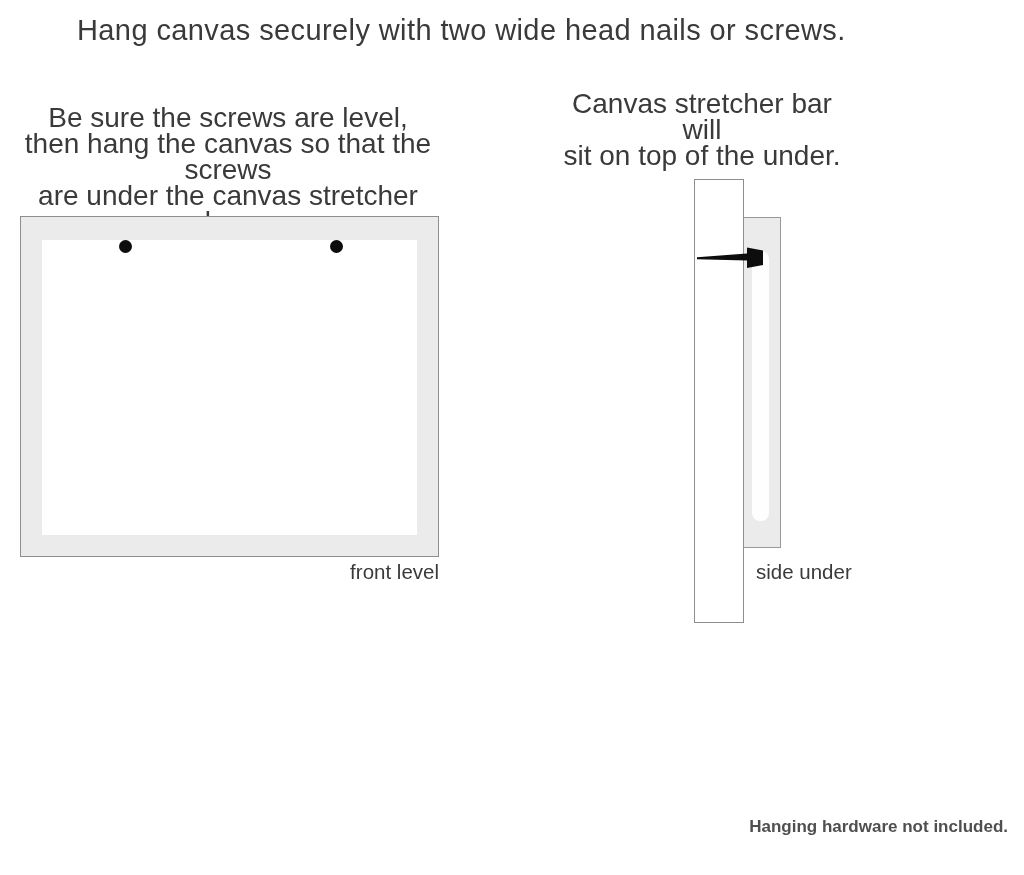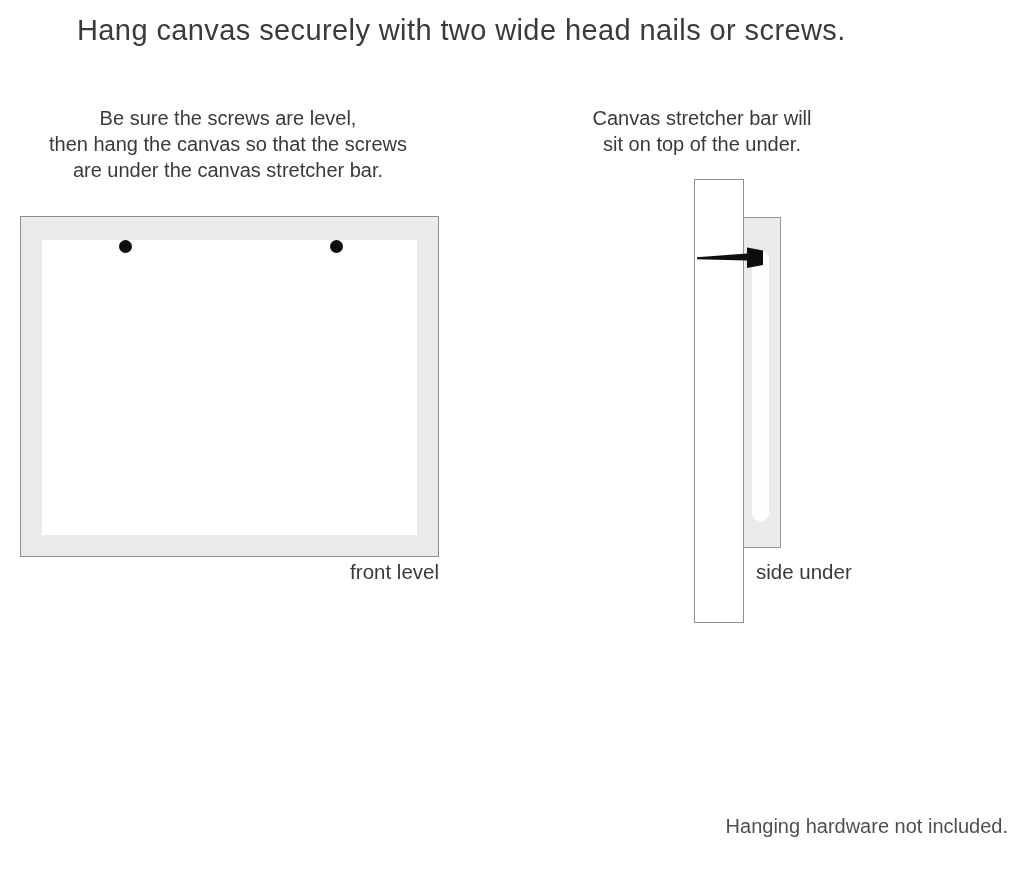--- a/index.html
+++ b/index.html
@@ -12,25 +12,25 @@
     overflow:hidden;
   }
   .title{
     position:absolute;left:77px;top:14px;
     font-size:29px;font-weight:300;letter-spacing:.4px;
     color:var(--text,#3a3a3a);
     white-space:nowrap;
   }
   .instruction{
     position:absolute;
-    font-size:20px;font-weight:300;line-height:26px;
+    font-size:28px;font-weight:300;line-height:26px;
     text-align:center;color:var(--text,#3a3a3a);
   }
   .instruction-front{left:22px;top:105px;width:412px;}
-  .instruction-side{left:552px;top:105px;width:300px;}
+  .instruction-side{left:552px;top:91px;width:300px;}
 
   
   .front-canvas{
     position:absolute;left:20px;top:216px;width:419px;height:341px;
     box-sizing:border-box;
     background:var(--canvas_band,#ebebeb);
     border:1.5px solid var(--outline,#8e8e8e);
   }
   .front-inner{
     position:absolute;left:21px;right:21px;top:23px;bottom:21px;
@@ -71,21 +71,21 @@
     z-index:2;
   }
   .nail-svg{
     position:absolute;left:690px;top:240px;width:80px;height:35px;
     z-index:3;
   }
   
   .footnote{
     position:absolute;right:16px;top:817px;
     text-align:right;
-    font-size:20px;font-weight:400;line-height:19.5px;
+    font-size:17px;font-weight:700;line-height:19.5px;
     color:var(--text_light,#4f4f4f);
   }
 </style>
 </head>
 <body>
 
 <div class="page">
 
   <div class="title">Hang canvas securely with two wide head nails or screws.</div>
 

